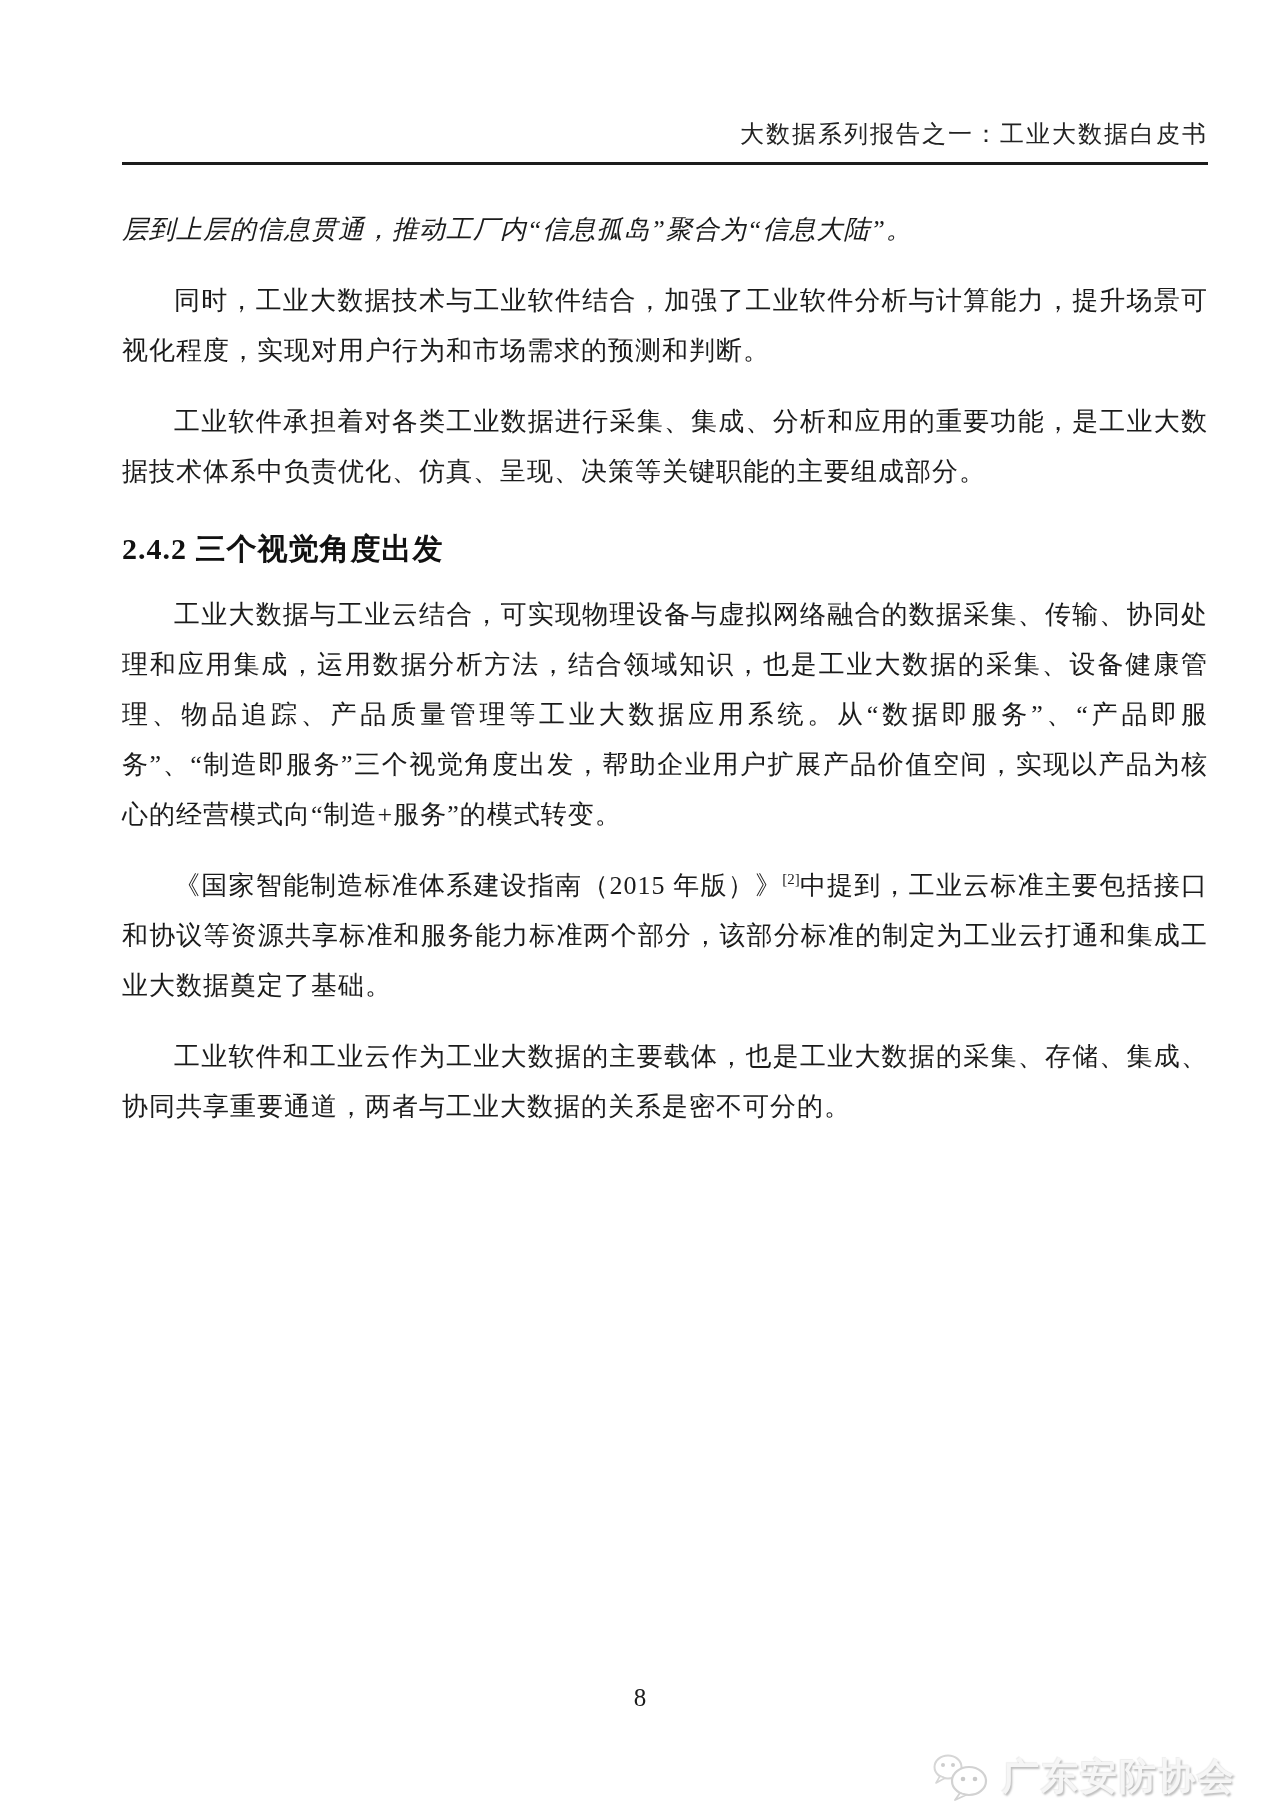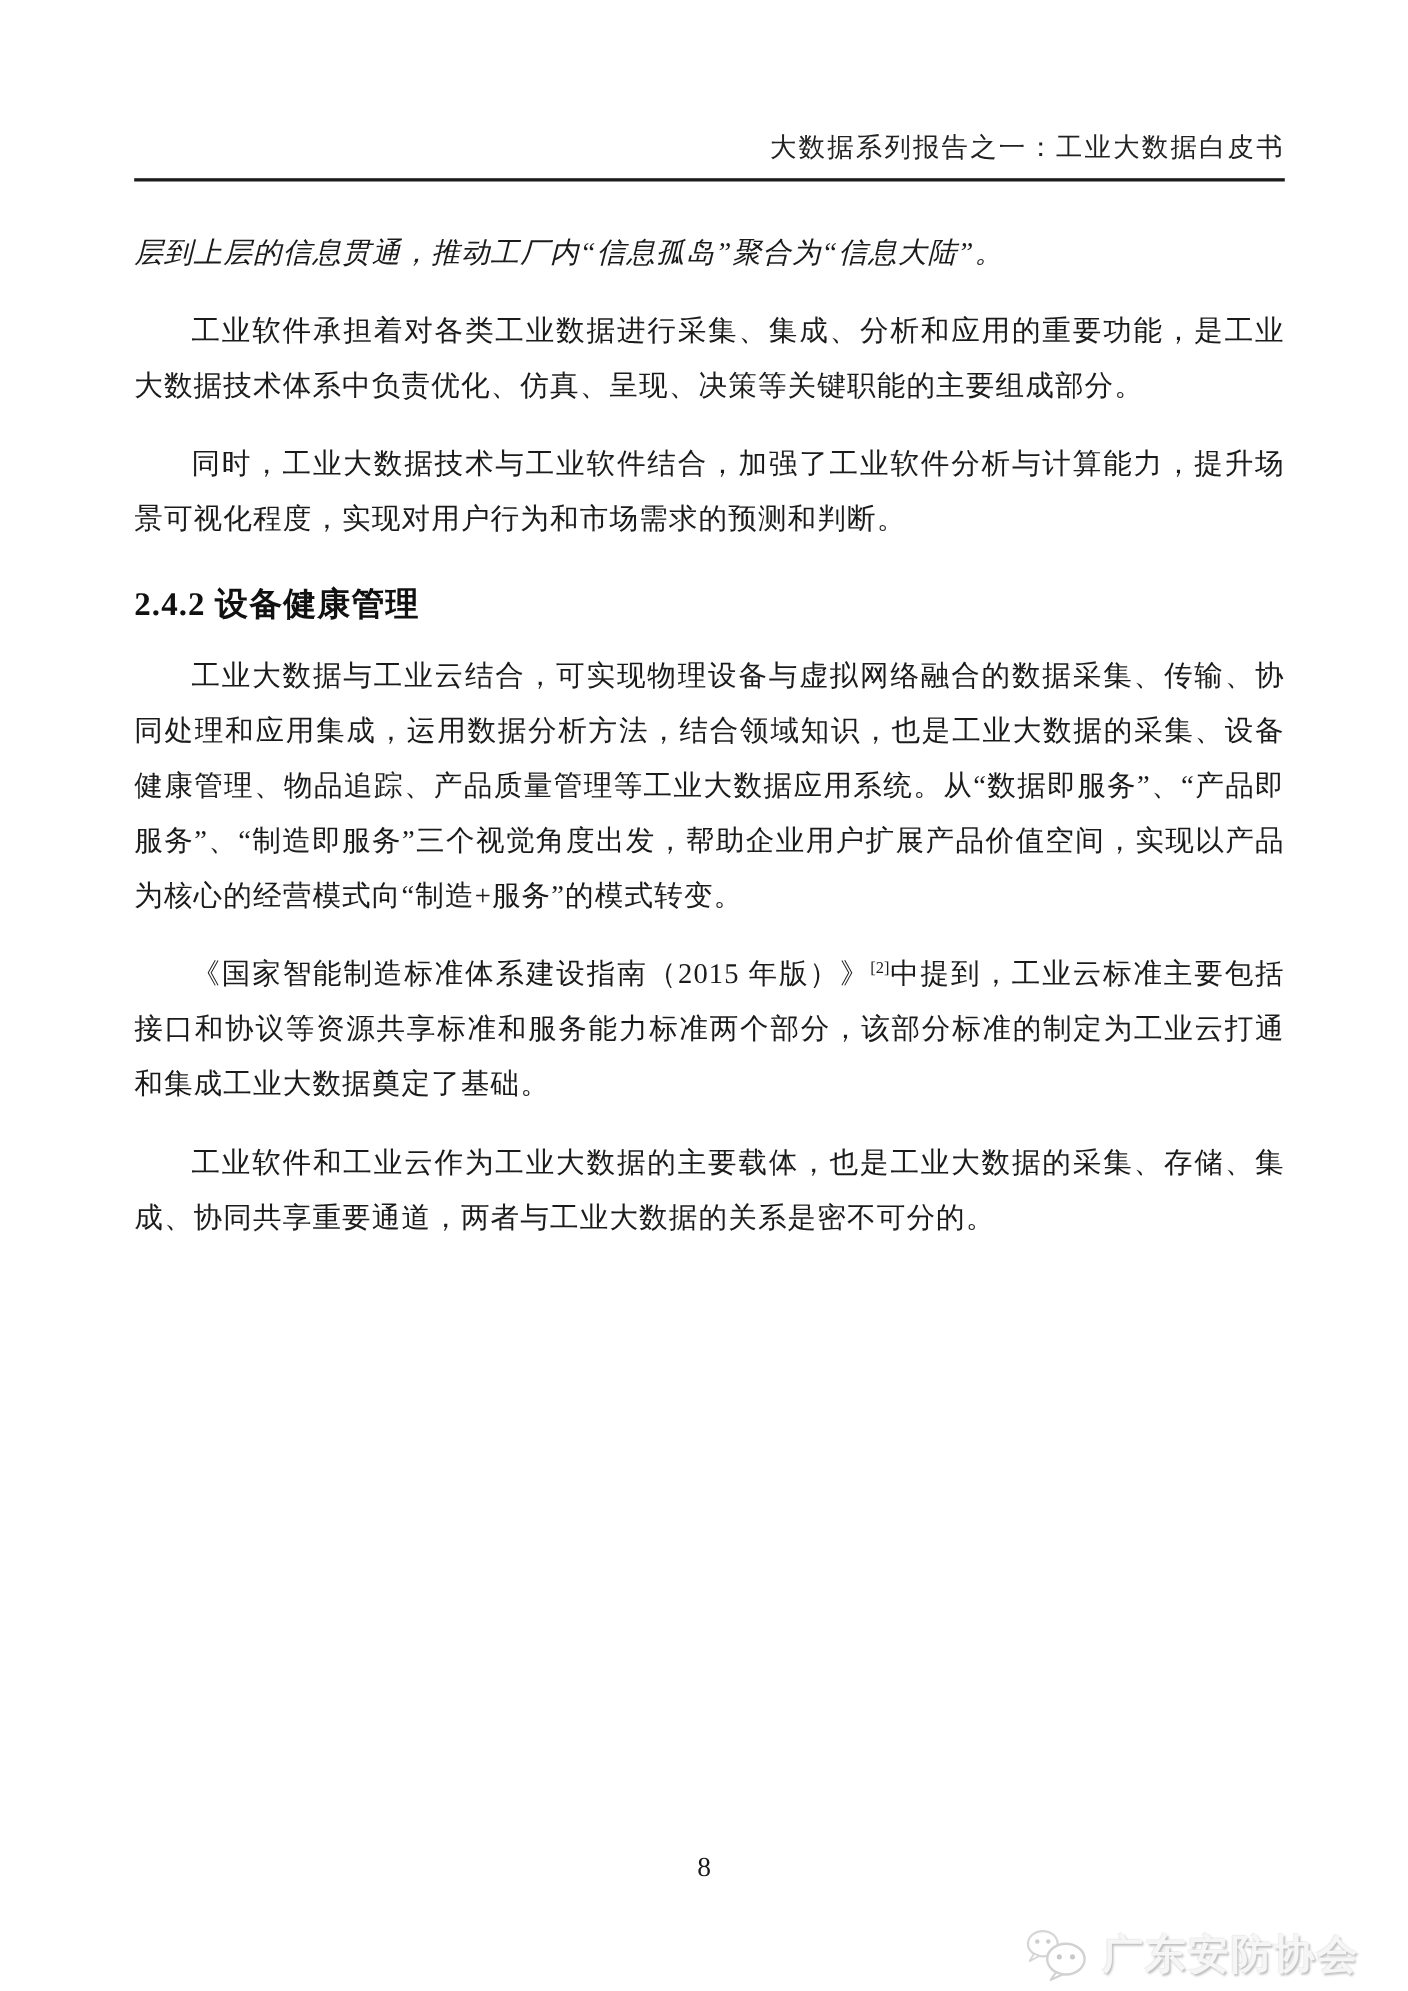--- a/index.html
+++ b/index.html
@@ -11,21 +11,21 @@
     width: 1280px;
     height: 1810px;
     position: relative;
     overflow: hidden;
     font-family: "Liberation Serif", "DejaVu Serif", serif;
     color: #1b1b1b;
   }
   .page {
     position: absolute;
     inset: 0;
-    padding: 118px 112px 0 122px;
+    padding: 118px 72px 0 122px;
     box-sizing: border-box;
   }
   .header {
     text-align: right;
     font-size: 24px;
     letter-spacing: 2px;
     padding-bottom: 12px;
     border-bottom: 3px solid #1c1c1c;
     color: #222;
   }
@@ -94,25 +94,25 @@
 <div class="page">
 
   <div class="header">
     <span class="header-title">大数据系列报告之一：工业大数据白皮书</span>
   </div>
 
   <div class="body-text">
 
     <p class="para no-indent">层到上层的信息贯通，推动工厂内“信息孤岛”聚合为“信息大陆”。</p>
 
+    <p class="para">同时，工业大数据技术与工业软件结合，加强了工业软件分析与计算能力，提升场景可视化程度，实现对用户行为和市场需求的预测和判断。</p>
+
     <p class="para">工业软件承担着对各类工业数据进行采集、集成、分析和应用的重要功能，是工业大数据技术体系中负责优化、仿真、呈现、决策等关键职能的主要组成部分。</p>
 
-    <p class="para">同时，工业大数据技术与工业软件结合，加强了工业软件分析与计算能力，提升场景可视化程度，实现对用户行为和市场需求的预测和判断。</p>
-
-    <h2 class="section-heading">2.4.2 设备健康管理</h2>
+    <h2 class="section-heading">2.4.2 三个视觉角度出发</h2>
 
 
     <p class="para">工业大数据与工业云结合，可实现物理设备与虚拟网络融合的数据采集、传输、协同处理和应用集成，运用数据分析方法，结合领域知识，也是工业大数据的采集、设备健康管理、物品追踪、产品质量管理等工业大数据应用系统。从“数据即服务”、“产品即服务”、“制造即服务”三个视觉角度出发，帮助企业用户扩展产品价值空间，实现以产品为核心的经营模式向“制造+服务”的模式转变。</p>
 
     <p class="para"><span>《国家智能制造标准体系建设指南（2015 年版）》</span><sup class="cite">[2]</sup><span>中提到，工业云标准主要包括接口和协议等资源共享标准和服务能力标准两个部分，该部分标准的制定为工业云打通和集成工业大数据奠定了基础。</span></p>
 
     <p class="para">工业软件和工业云作为工业大数据的主要载体，也是工业大数据的采集、存储、集成、协同共享重要通道，两者与工业大数据的关系是密不可分的。</p>
 
   </div>
 

